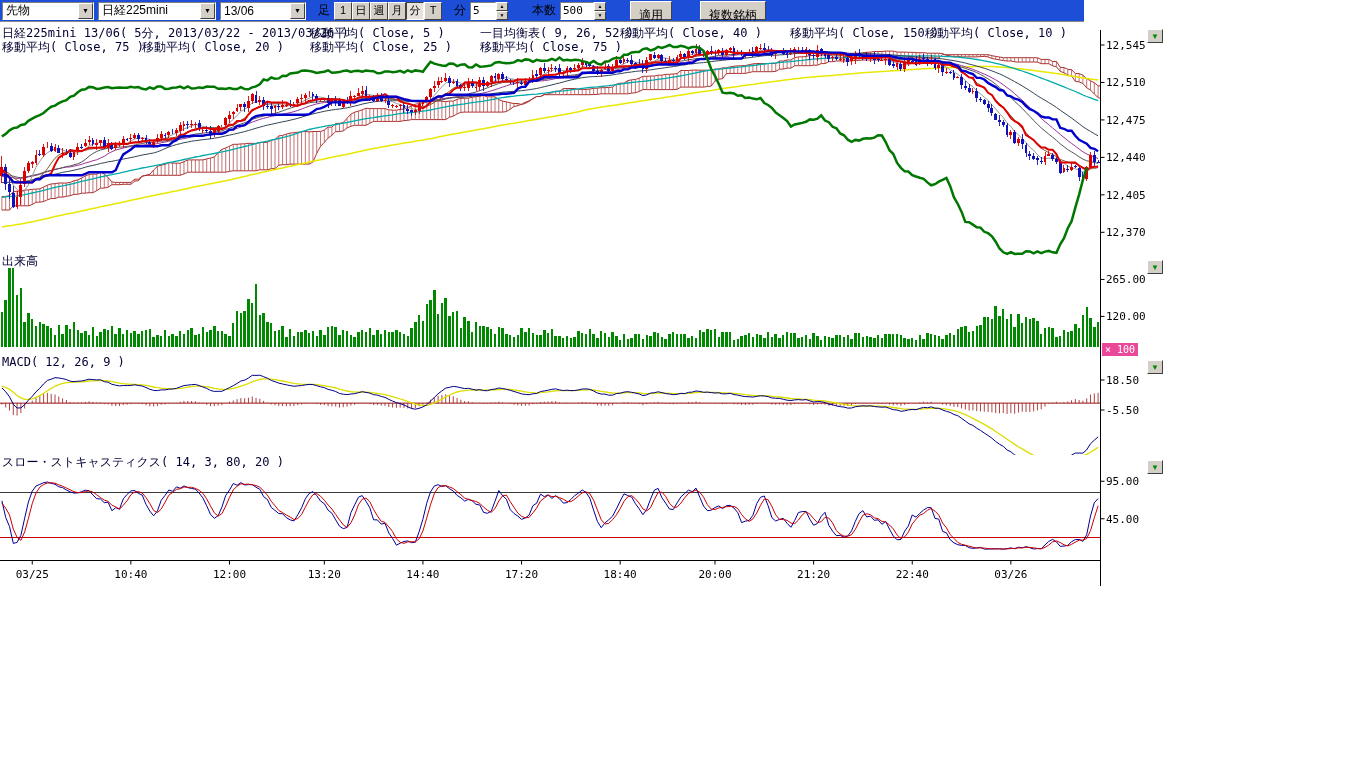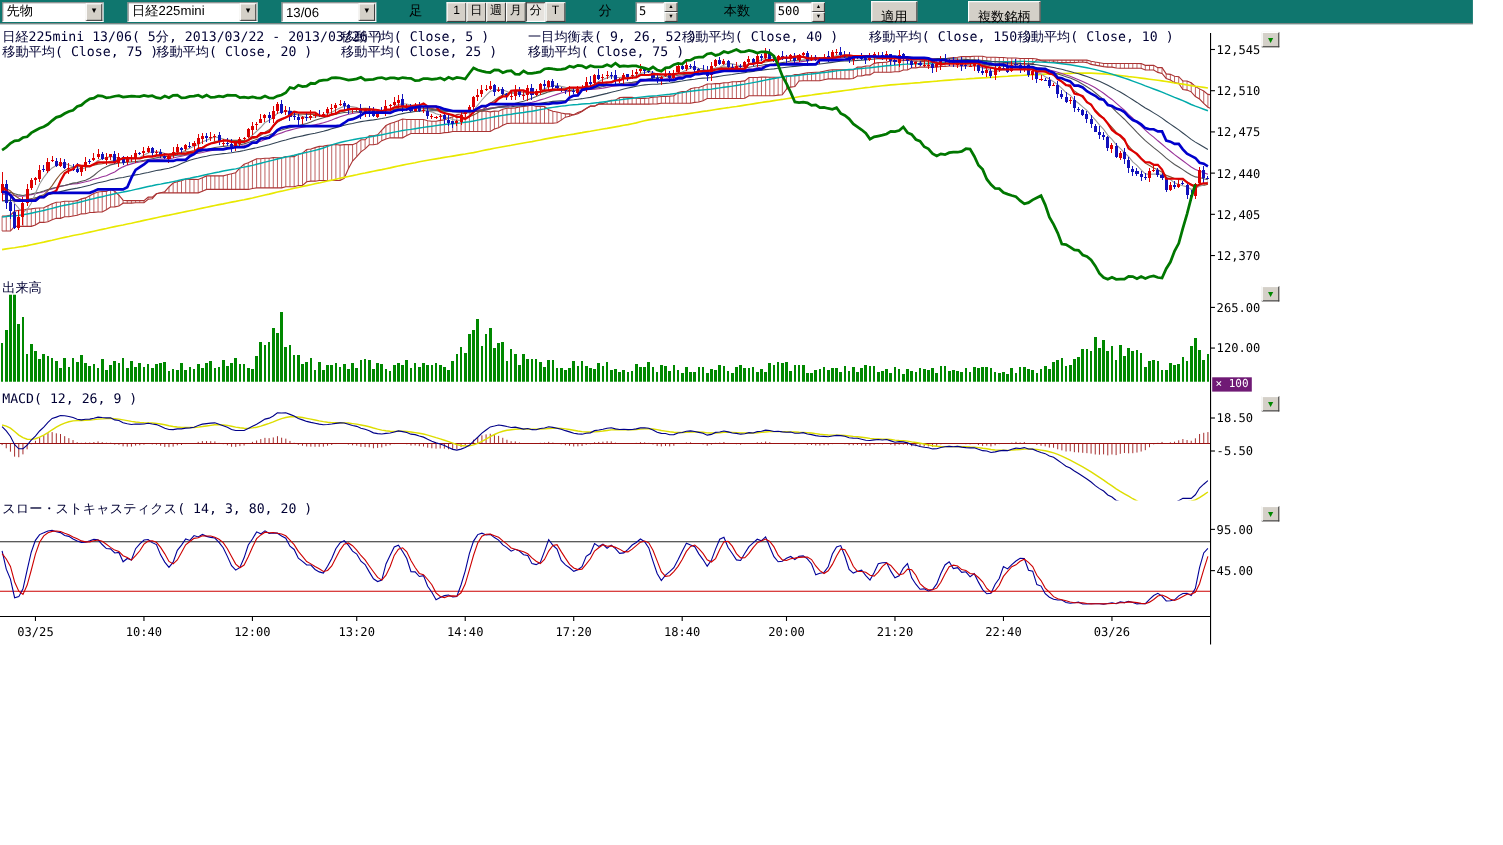--- a/index.html
+++ b/index.html
@@ -1,19 +1,19 @@
 <!DOCTYPE html>
 <html><head>
 <meta charset="utf-8">
 <style>
   html,body{margin:0;padding:0;}
   body{width:1366px;height:768px;background:#ffffff;overflow:hidden;
        font-family:"Liberation Sans",sans-serif;position:relative;}
-  .toolbar{position:absolute;left:0;top:0;width:1339px;height:22px;background:#0f766e;
-           border-bottom:1px solid #8a8a8a;display:flex;align-items:center;gap:22px;
+  .toolbar{position:absolute;left:0;top:0;width:1084px;height:22px;background:#1d4ed8;
+           border-bottom:1px solid #8a8a8a;display:flex;align-items:center;gap:4px;
            padding-left:2px;box-sizing:border-box;z-index:10;font-size:12px;}
   .combo{display:inline-flex;height:18px;background:#ffffff;border:1px solid;
          border-color:#808080 #ffffff #ffffff #808080;align-items:center;box-sizing:border-box;}
   .combo-text{padding:0 3px;flex:1;font-size:12px;white-space:nowrap;overflow:hidden;}
   .combo-arrow{width:15px;height:100%;background:#d4d0c8;border:1px solid;
          border-color:#ffffff #404040 #404040 #ffffff;font-size:7px;display:flex;
          align-items:center;justify-content:center;box-sizing:border-box;color:#000;}
   .pwrap{display:inline-flex;gap:0;}
   .pbtn{width:18px;height:18px;background:#d4d0c8;border:1px solid;box-sizing:border-box;
         border-color:#ffffff #404040 #404040 #ffffff;font-size:11px;line-height:15px;
@@ -26,21 +26,21 @@
   .spin input{height:16px;border:1px solid;border-color:#808080 #ffffff #ffffff #808080;
        font-size:11px;padding:0 2px;box-sizing:content-box;font-family:"DejaVu Sans Mono",monospace;}
   .spin-btns{display:flex;flex-direction:column;width:12px;}
   .spin-btns span{flex:1;background:#d4d0c8;border:1px solid;box-sizing:border-box;
        border-color:#ffffff #404040 #404040 #ffffff;font-size:5px;line-height:6px;text-align:center;}
   .tlabel{font-size:12px;white-space:nowrap;}
   .ml8{margin-left:8px;} .ml24{margin-left:24px;} .ml4{margin-left:20px;}
   .pane-btn{position:absolute;width:16px;height:14px;background:#d4d0c8;border:1px solid;
        border-color:#ffffff #404040 #404040 #ffffff;color:#008800;font-size:8px;
        line-height:11px;text-align:center;z-index:5;padding:0;box-sizing:border-box;}
-  .mult-box{position:absolute;left:1102px;top:343px;background:#701a75;color:#ffffff;
+  .mult-box{position:absolute;left:1102px;top:343px;background:#ec4899;color:#ffffff;
        font-size:10px;line-height:13px;padding:0 3px;z-index:5;
        font-family:"DejaVu Sans Mono",monospace;}
   #chart-svg{position:absolute;left:0;top:0;z-index:1;}
 </style>
 </head>
 <body>
 
 <svg id="chart-svg" width="1366" height="768">
     <defs>
       <clipPath id="cp-price">

